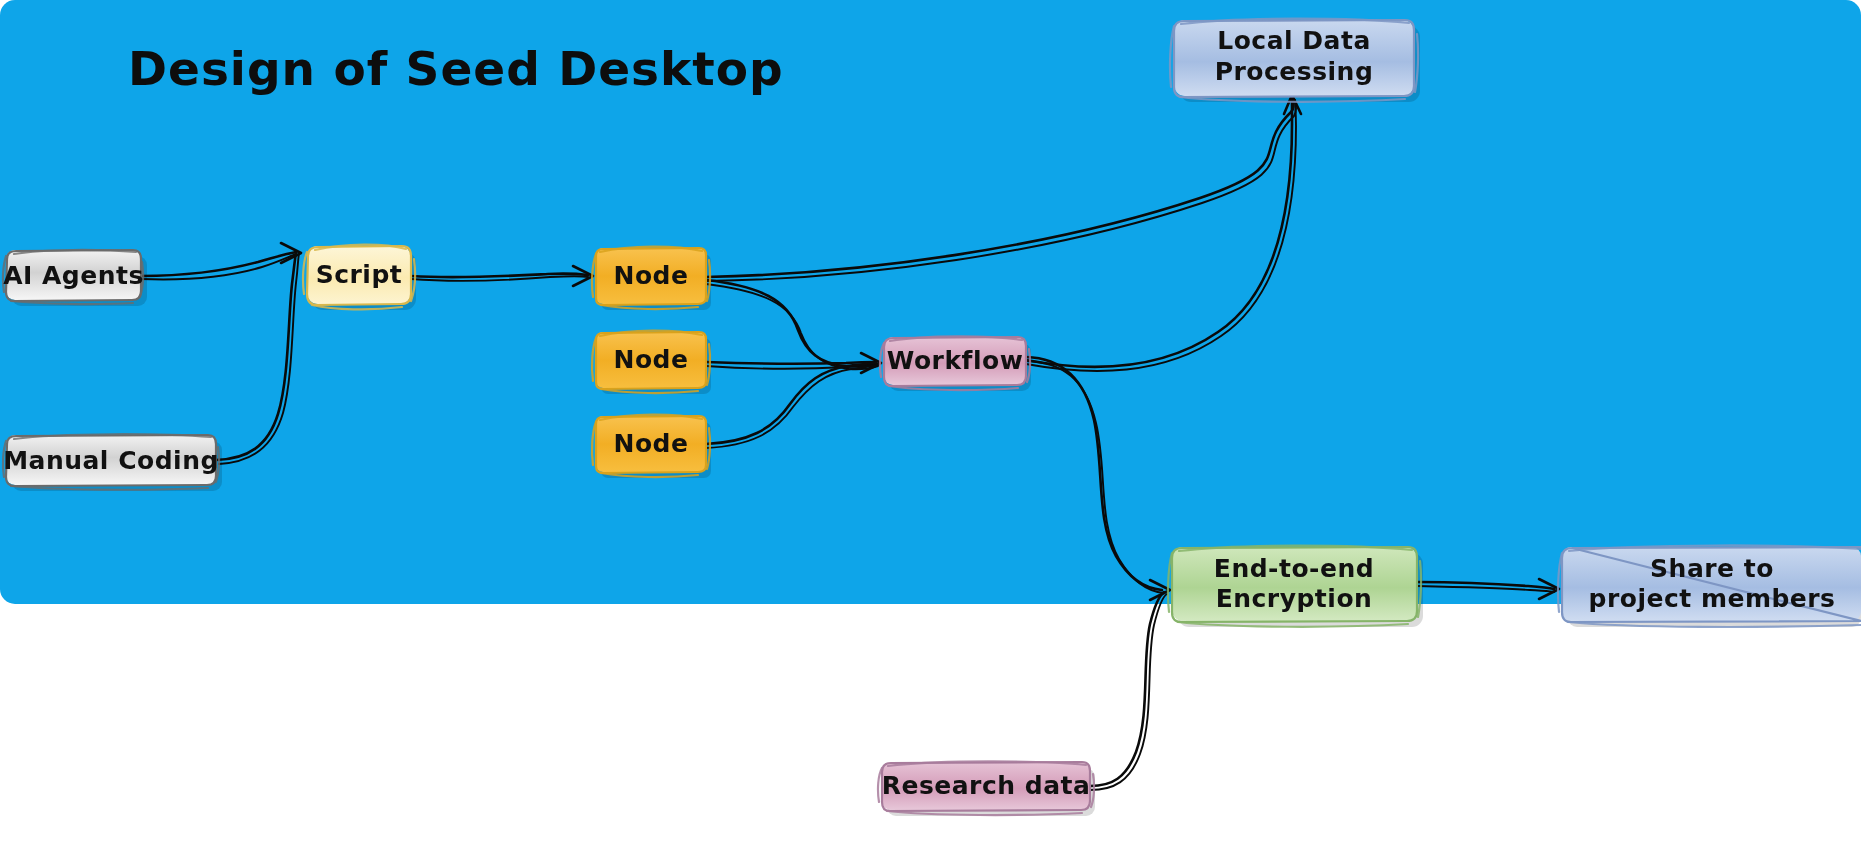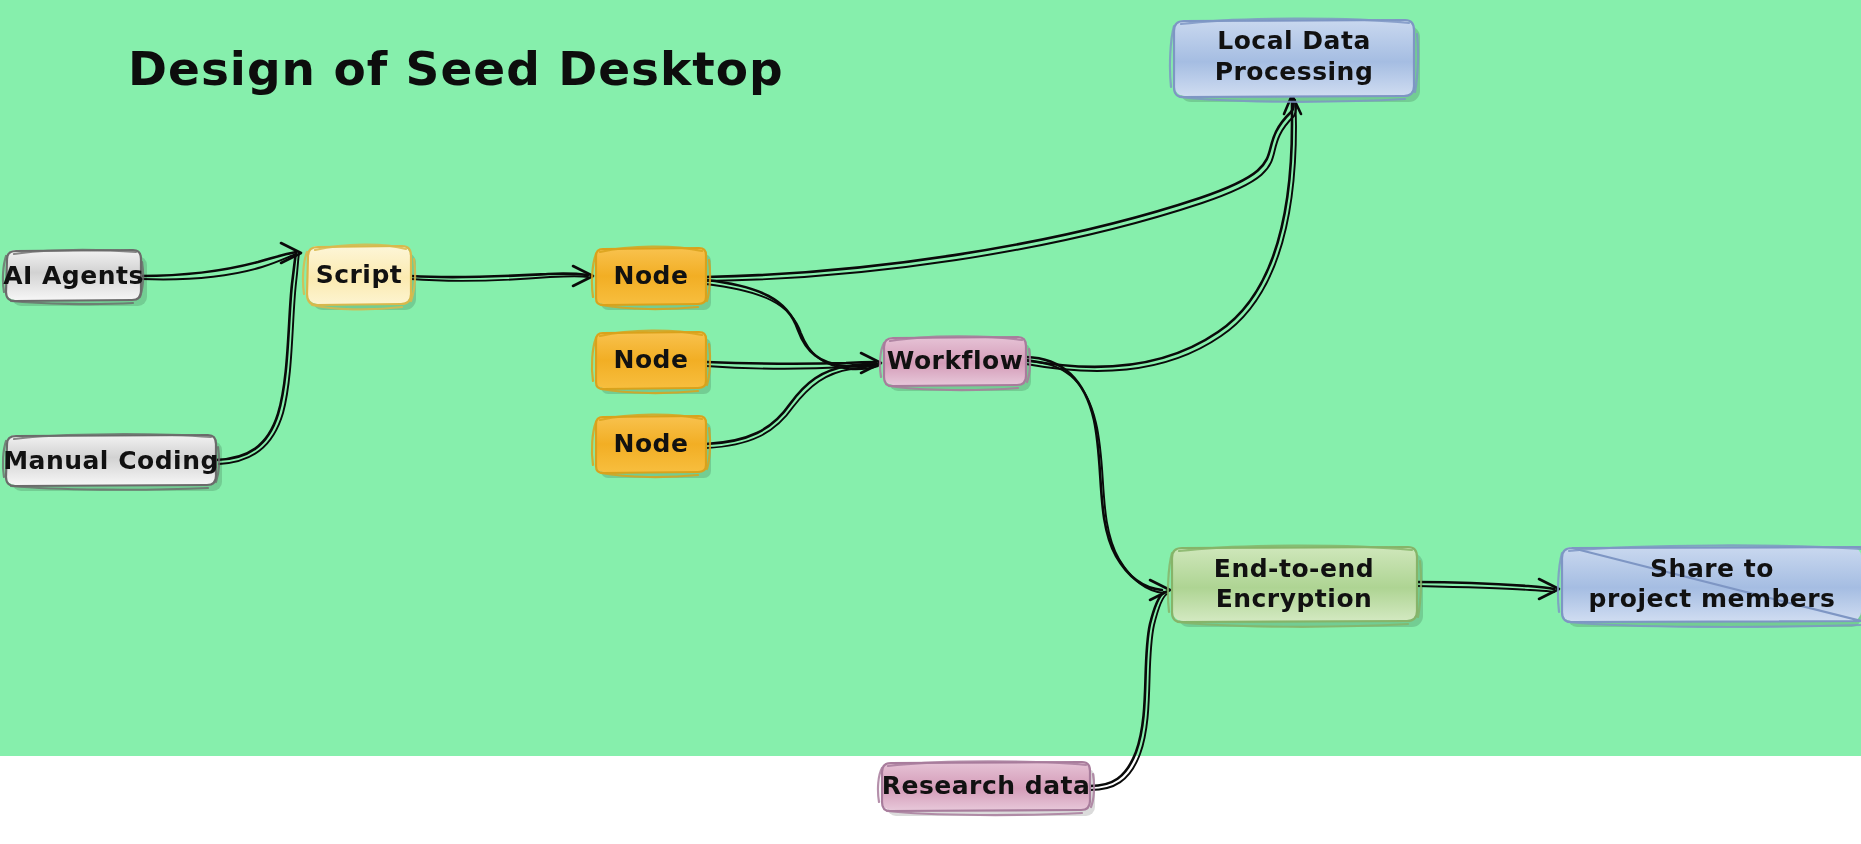--- a/index.html
+++ b/index.html
@@ -10,22 +10,23 @@
   }
   body {
     width: 1861px;
     height: 844px;
     overflow: hidden;
     font-family: "DejaVu Sans", sans-serif;
   }
   #canvas {
     position: relative;
     width: 1861px;
-    height: 756px;
-    background: #86efac;
+    height: 604px;
+    background: #0ea5e9;
+    border-radius: 15px;
   }
   svg#diagram {
     position: absolute;
     left: 0;
     top: 0;
     width: 1861px;
     height: 844px;
   }
   .node-label {
     font-family: "DejaVu Sans", sans-serif;

